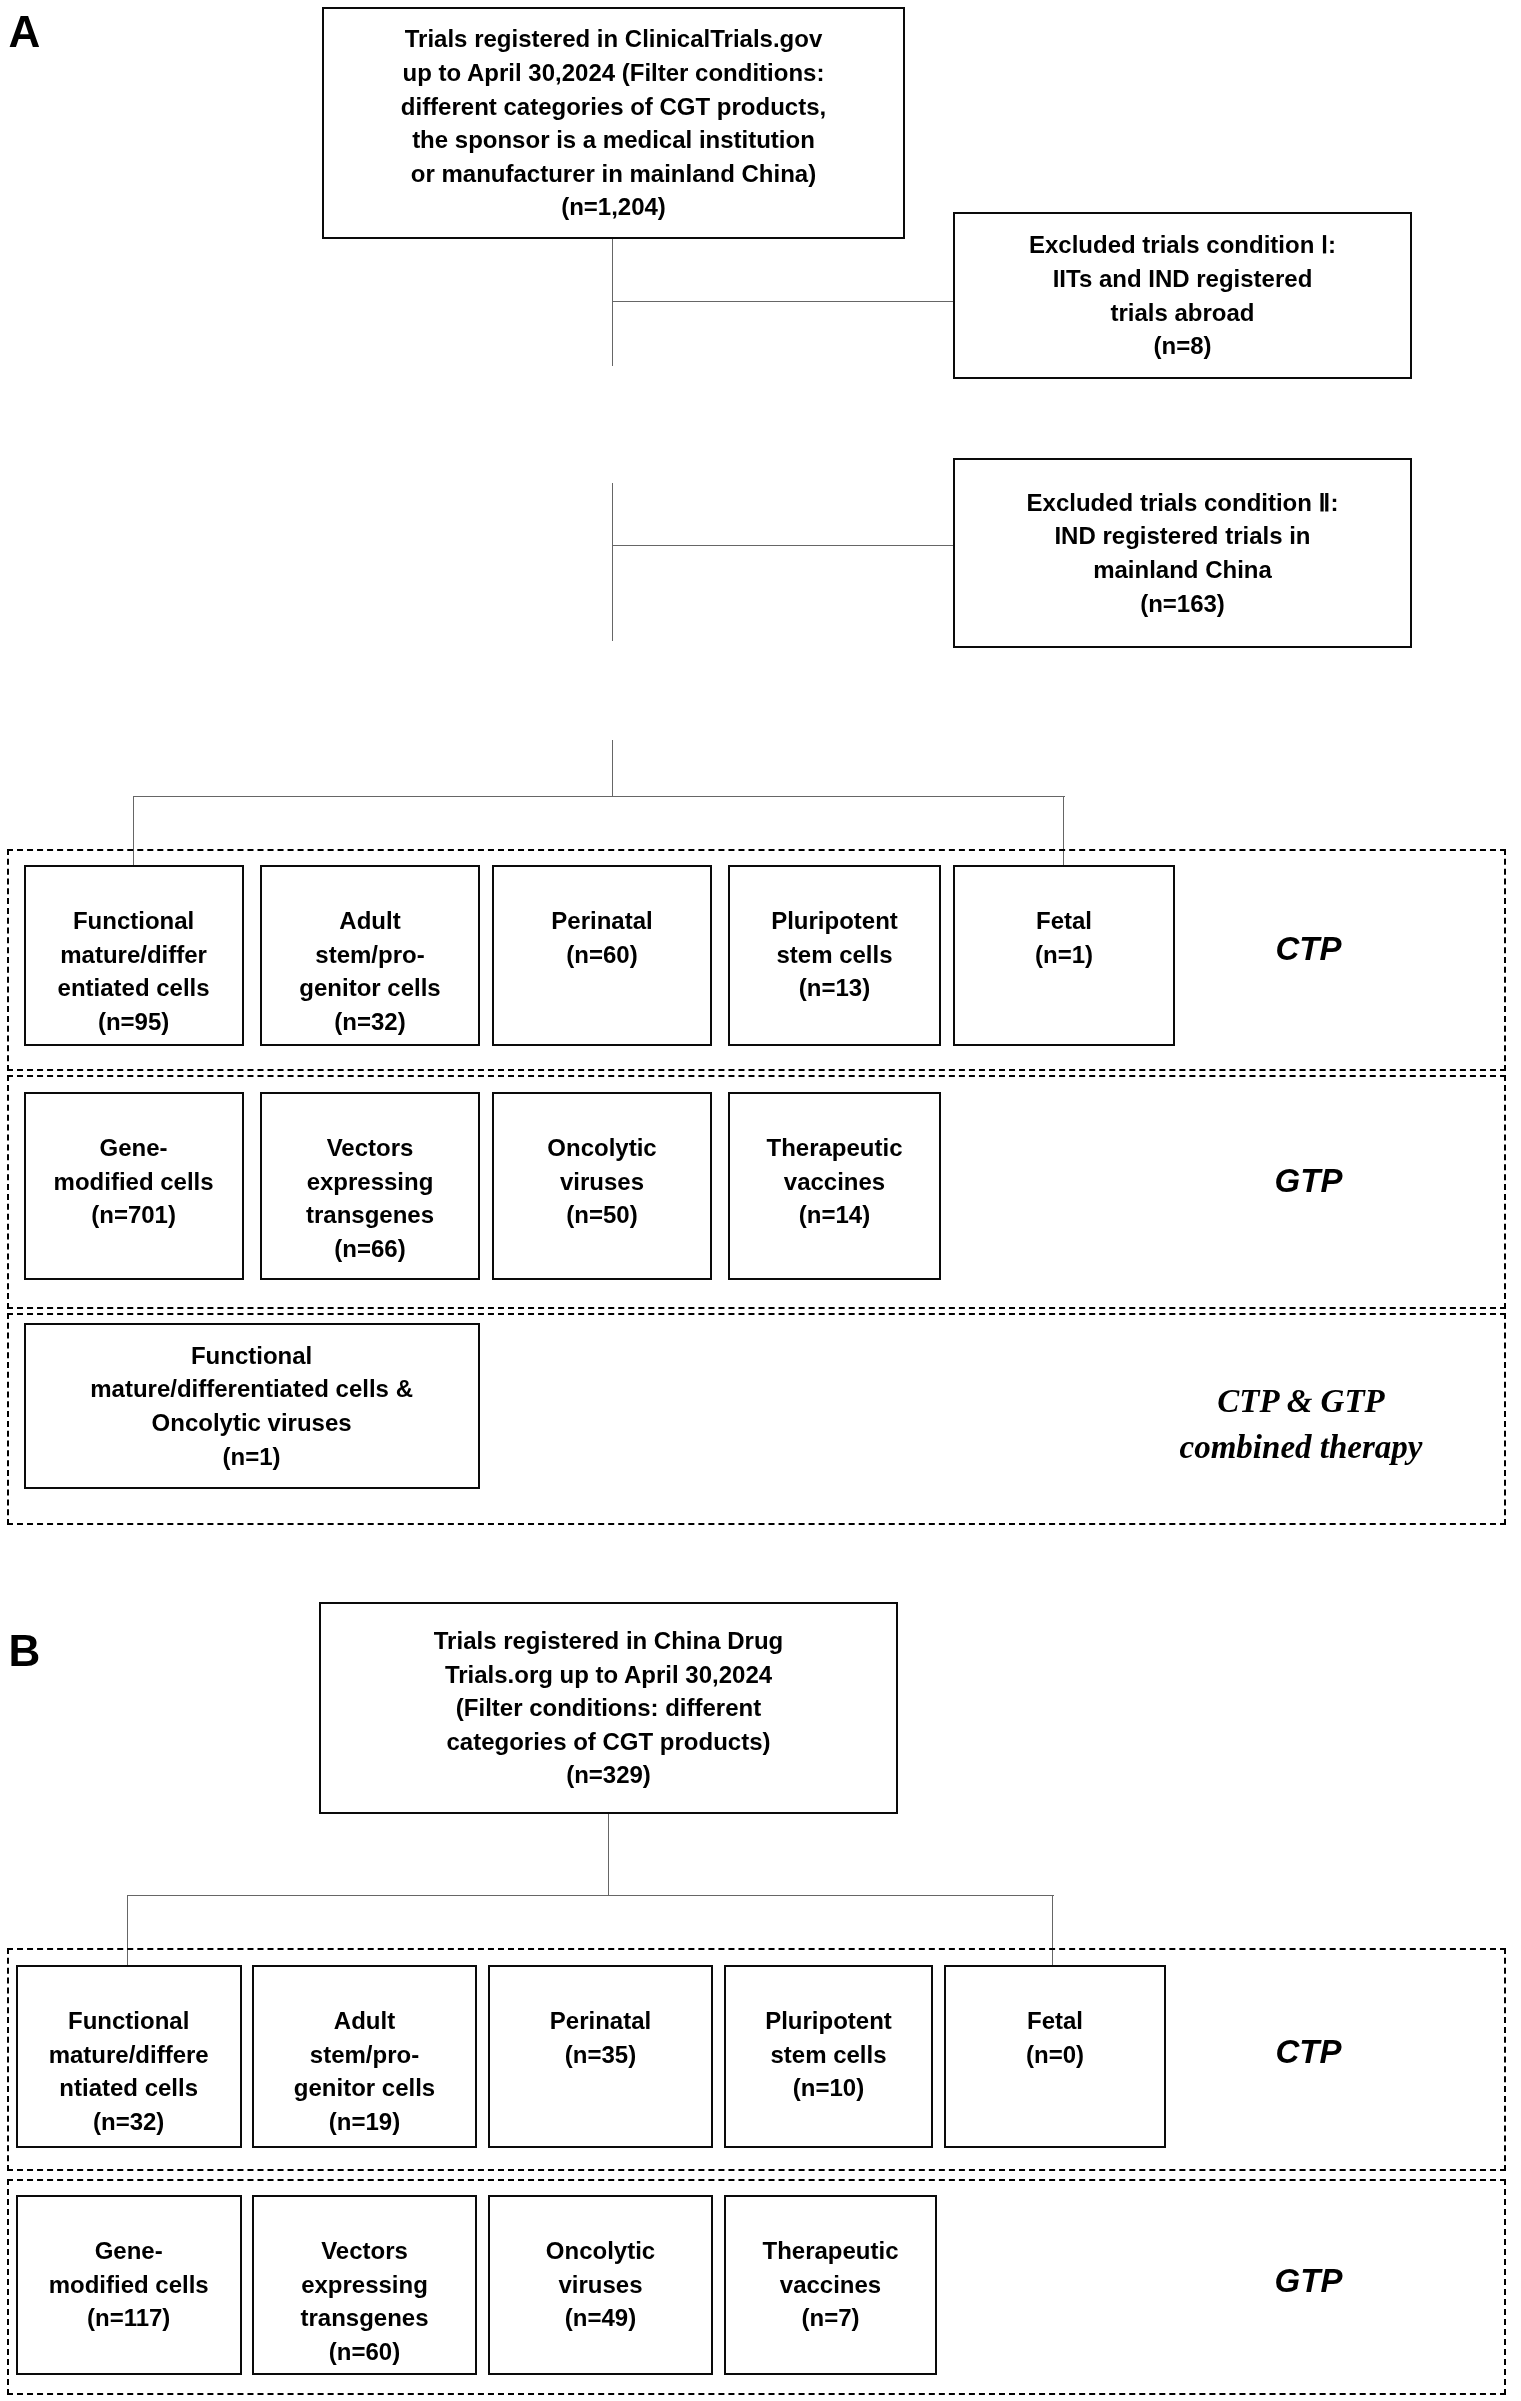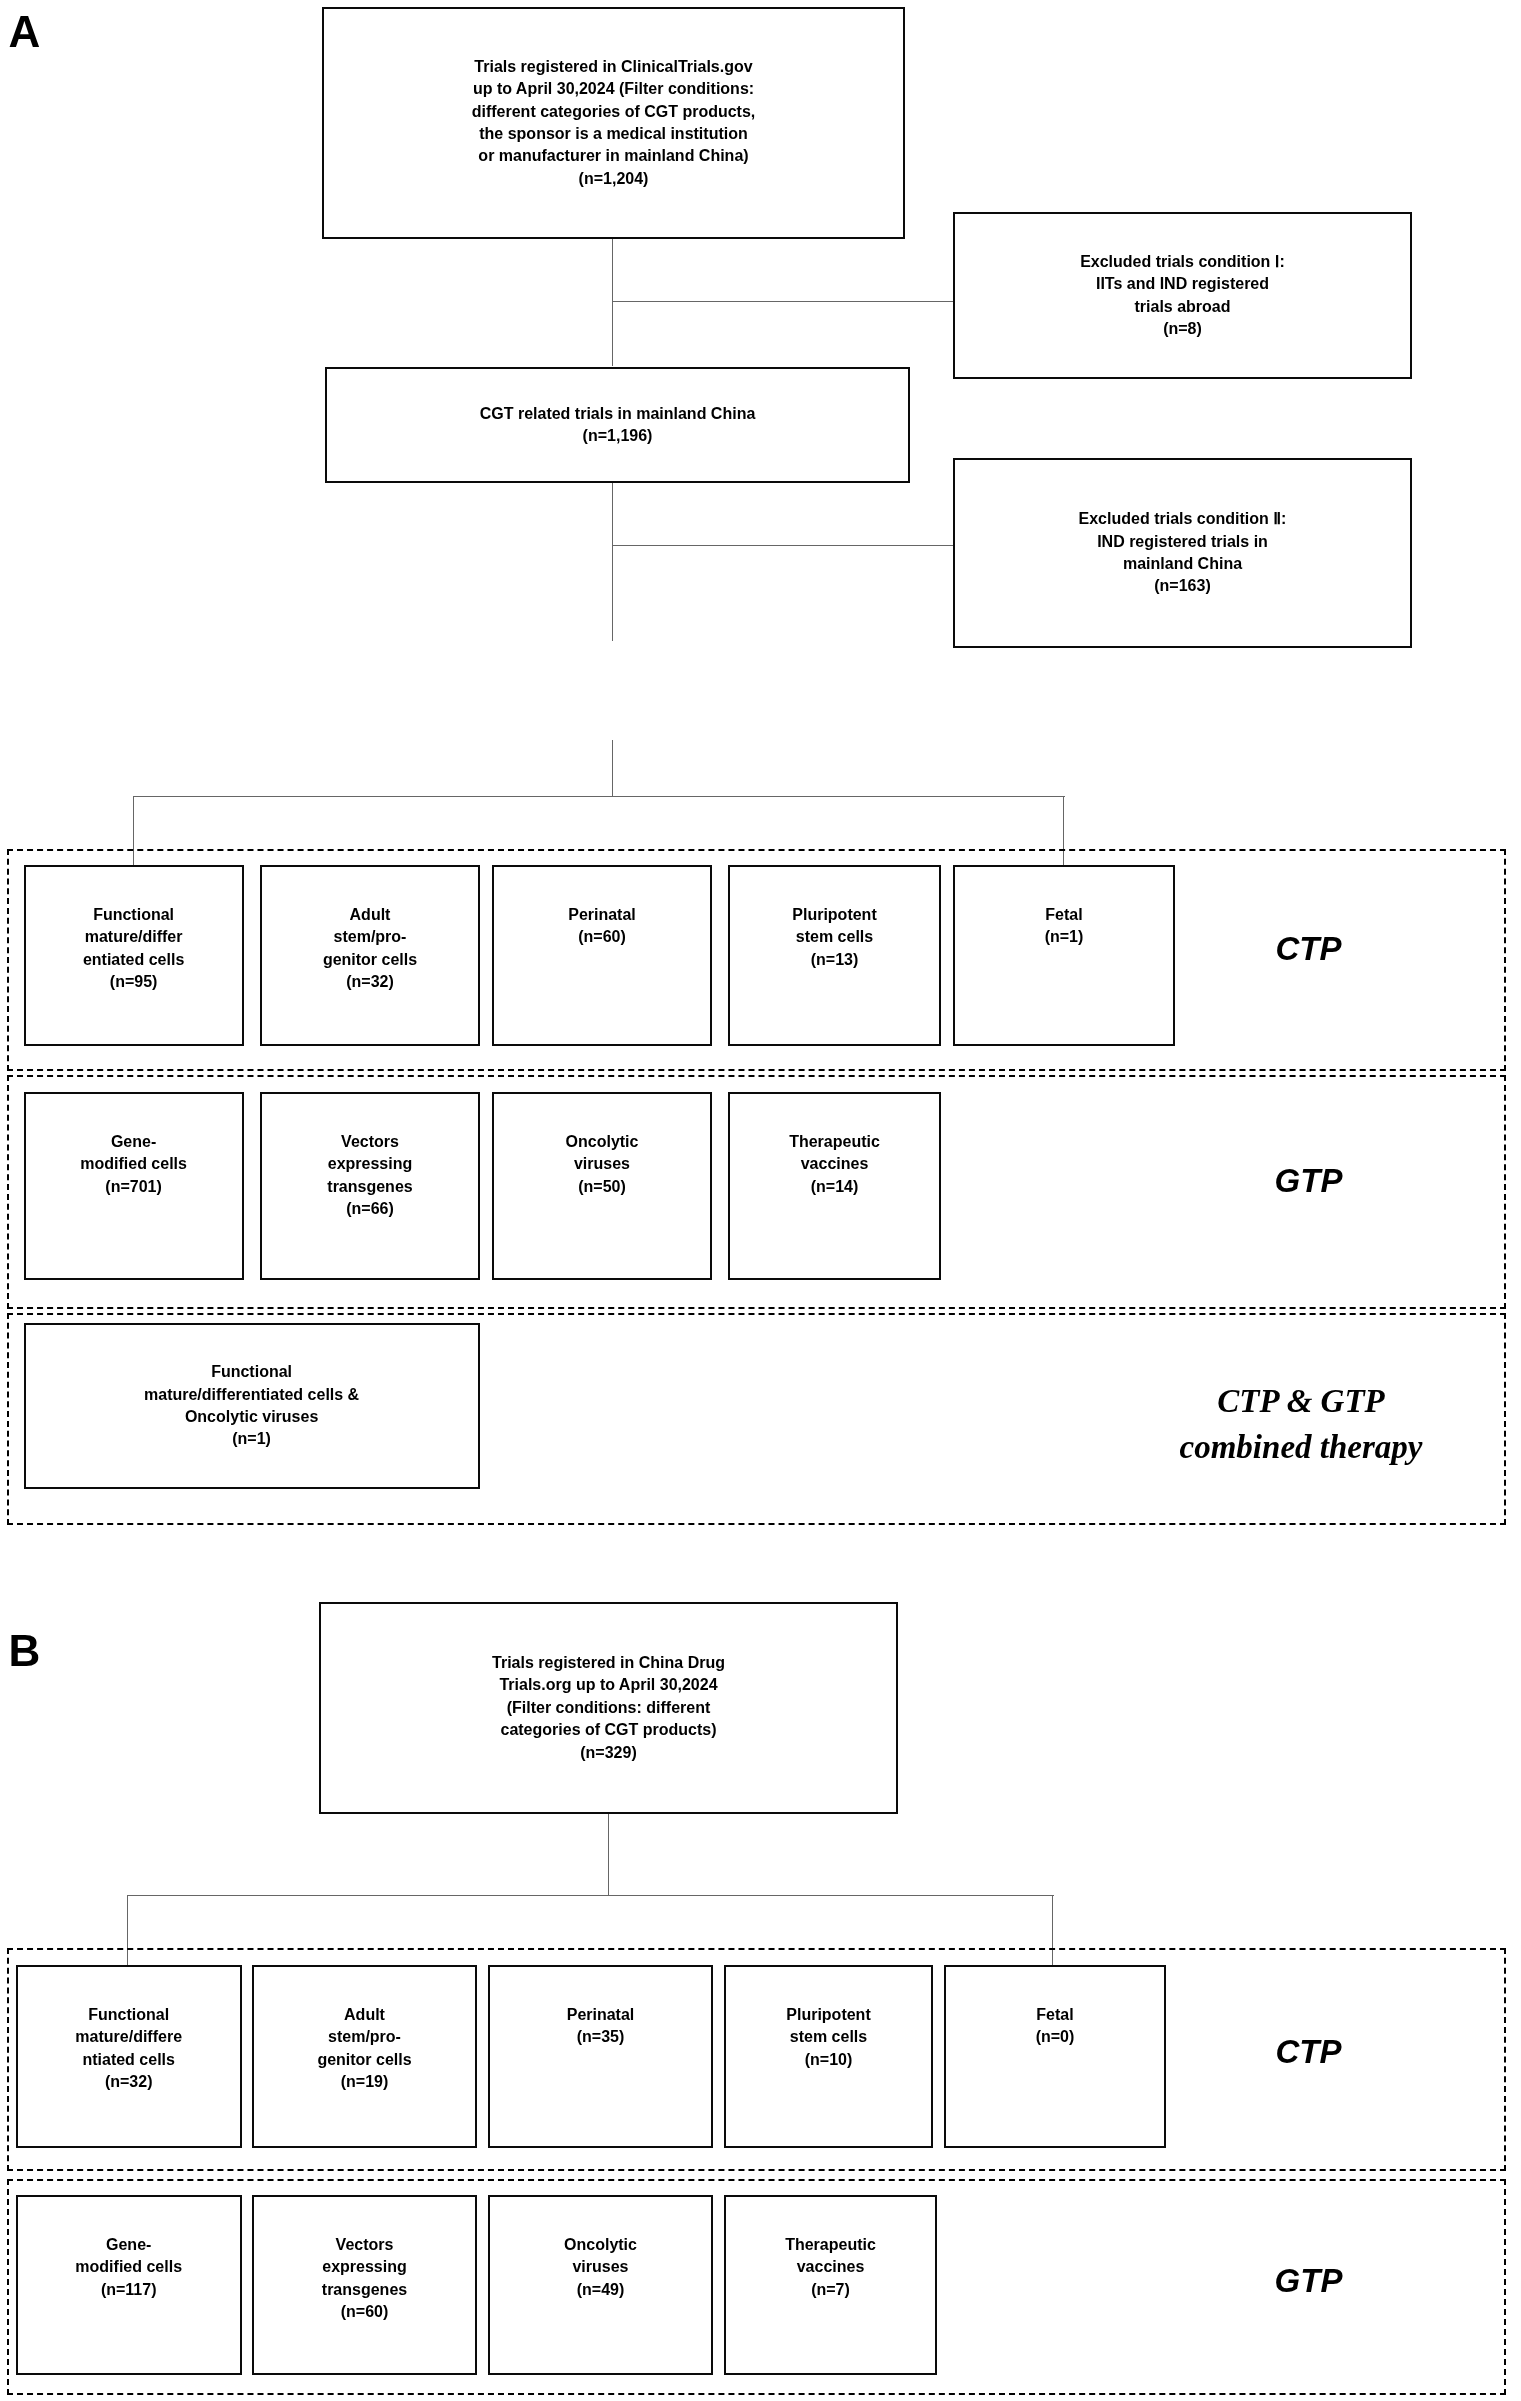--- a/index.html
+++ b/index.html
@@ -16,21 +16,21 @@
     font-size: 44px;
     font-weight: bold;
     line-height: 1;
   }
   .box {
     position: absolute;
     border: 2.9px solid #0a0a0a;
     background: #ffffff;
     text-align: center;
     font-weight: bold;
-    font-size: 16px;
+    font-size: 24px;
     line-height: 1.4;
     box-sizing: border-box;
   }
   .box .txt {
     display: block;
     width: 100%;
     white-space: pre-line;
   }
   .box.vcenter {
     display: flex;
@@ -77,24 +77,20 @@
   <div class="vline" style="left:612px; top:239px; height:127px;"></div>
   <div class="hline" style="left:613px; top:301px; width:341px;"></div>
 
   <div class="box excl vcenter" style="left:953px; top:212px; width:459px; height:167px;">
     <span class="txt">Excluded trials condition Ⅰ:
 IITs and IND registered
 trials abroad
 (n=8)</span>
   </div>
 
-  <div class="box vcenter" style="left:325px; top:367px; width:585px; height:116px;">
-    <span class="txt">CGT related trials in mainland China
-(n=1,196)</span>
-  </div>
 
   <div class="vline" style="left:612px; top:483px; height:158px;"></div>
   <div class="hline" style="left:613px; top:545px; width:341px;"></div>
 
   <div class="box excl vcenter" style="left:953px; top:458px; width:459px; height:190px;">
     <span class="txt">Excluded trials condition Ⅱ:
 IND registered trials in
 mainland China
 (n=163)</span>
   </div>

